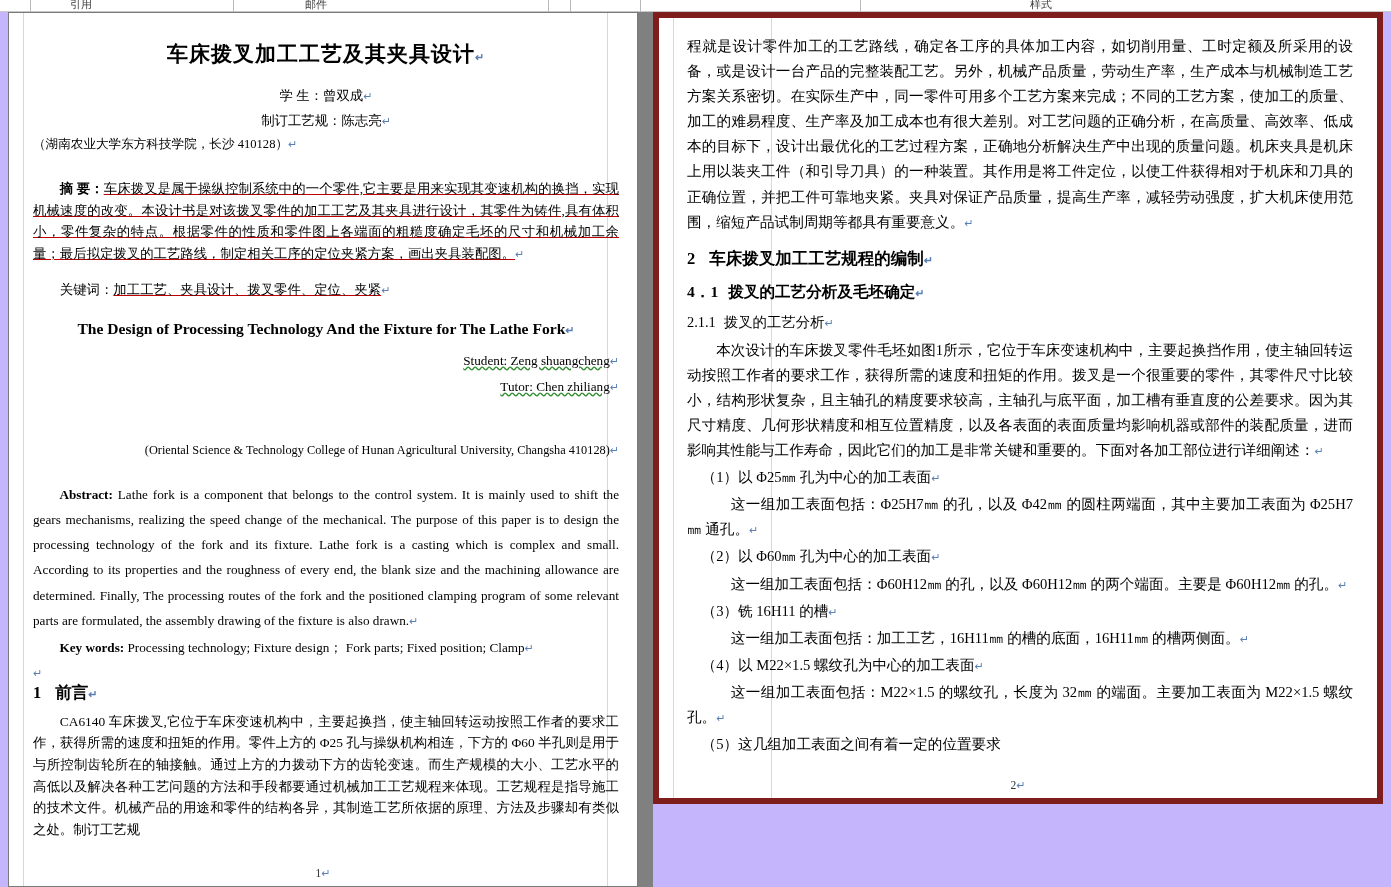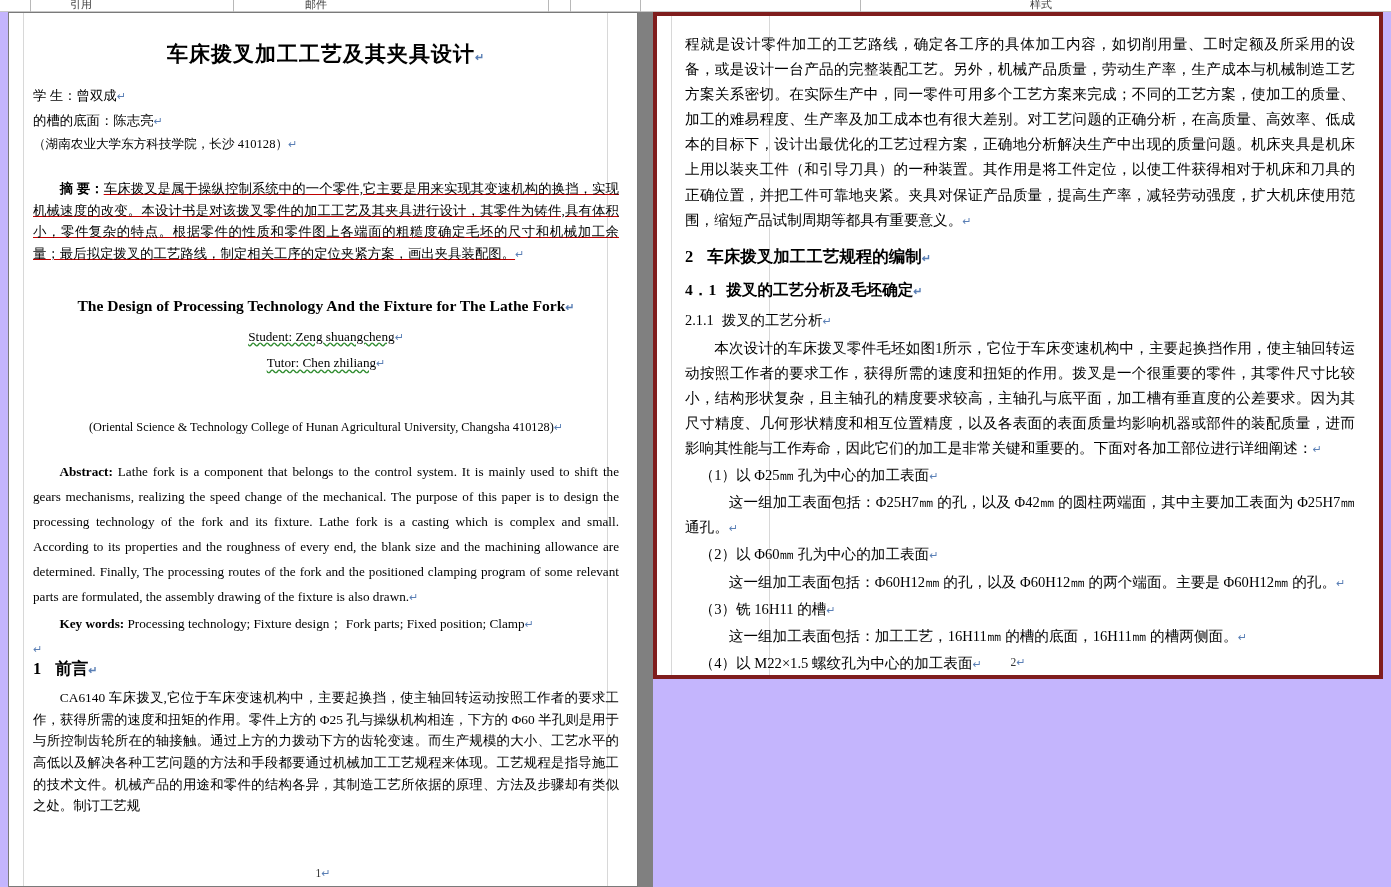--- a/index.html
+++ b/index.html
@@ -50,21 +50,21 @@
     height: 875px;
   }
   .page {
     position: absolute;
     top: 0;
     background: #ffffff;
     box-sizing: border-box;
     overflow: hidden;
   }
   #page-left { left: 8px; width: 630px; height: 875px; border: 1px solid #7a7a7a; }
-  #page-right { left: 653px; width: 730px; height: 667px; border: 4px solid #7f1d1d; text-decoration: underline; }
+  #page-right { left: 653px; width: 730px; height: 792px; border: 6px solid #7f1d1d; text-decoration: underline; }
 
   .gutter {
     position: absolute;
     top: 0;
     left: 638px;
     width: 15px;
     height: 875px;
     background: #808080;
   }
 
@@ -93,39 +93,39 @@
   .content.right { font-size: 14.6px; padding-left: 28px; padding-right: 24px; line-height: 1.72; }
 
   .doc-title {
     text-align: center;
     font-size: 21px;
     font-weight: bold;
     letter-spacing: 1px;
     margin: 10px 0 14px 0;
     font-family: "Liberation Serif", serif;
   }
-  .centered { margin: 3px 0; font-size: 13.4px; }
+  .centered { text-align: center; margin: 3px 0; font-size: 13.4px; }
   .centered-sm { text-align: left; margin: 3px 0; font-size: 12.6px; }
   .para { margin: 2px 0; text-align: justify; }
   .indent2 { text-indent: 2em; }
   .indent1 { text-indent: 1em; }
   .indent3 { text-indent: 3em; }
   .en-title {
     font-weight: bold;
     font-size: 15.6px;
     margin: 16px 0 8px 0;
     text-align: center;
   }
   .en-para {
     text-align: justify;
     font-size: 13.2px;
     line-height: 1.9;
     margin: 2px 0;
   }
-  .en-center { text-align: center; font-size: 13.2px; margin: 5px 0; }
+  .en-center { text-align: right; font-size: 13.2px; margin: 5px 0; }
   .heading1 {
     font-size: 16.5px;
     font-weight: bold;
     margin: 10px 0 4px 0;
   }
   .heading1 .num { margin-right: 14px; }
   .heading2 {
     font-size: 15.6px;
     font-weight: bold;
     margin: 6px 0 3px 0;
@@ -187,34 +187,37 @@
       <div class="content left">
 
         <div class="doc-title">
           <span>车床拨叉加工工艺及其夹具设计</span><span class="pilcrow">↵</span>
         </div>
 
         <div class="centered">
           <span>学    生：曾双成</span><span class="pilcrow">↵</span>
         </div>
         <div class="centered">
-          <span>的槽的底面：陈志亮</span><span class="pilcrow">↵</span>
+          <span>制订工艺规：陈志亮</span><span class="pilcrow">↵</span>
         </div>
         <div class="centered-sm">
           <span>（湖南农业大学东方科技学院，长沙 410128）</span><span class="pilcrow">↵</span>
         </div>
 
         <div style="height:18px"></div>
 
         <div class="para indent2">
           <span class="bold">摘  要：</span><span class="underline-red">车床拨叉是属于操纵控制系统中的一个零件,它主要是用来实现其变速机构的换挡，实现机械速度的改变。本设计书是对该拨叉零件的加工工艺及其夹具进行设计，其零件为铸件,具有体积小，零件复杂的特点。根据零件的性质和零件图上各端面的粗糙度确定毛坯的尺寸和机械加工余量；最后拟定拨叉的工艺路线，制定相关工序的定位夹紧方案，画出夹具装配图。</span><span class="pilcrow">↵</span>
         </div>
 
         <div style="height:10px"></div>
 
+        <div class="para indent2">
+          <span>关键词：</span><span class="underline-red">加工工艺、夹具设计、拨叉零件、定位、夹紧</span><span class="pilcrow">↵</span>
+        </div>
 
         <div class="en-title">
           <span>The Design of Processing Technology And the Fixture for The Lathe Fork</span><span class="pilcrow">↵</span>
         </div>
 
         <div class="en-center">
           <span class="squiggle-green">Student: Zeng shuangcheng</span><span class="pilcrow">↵</span>
         </div>
         <div class="en-center">
           <span class="squiggle-green">Tutor: Chen zhiliang</span><span class="pilcrow">↵</span>

